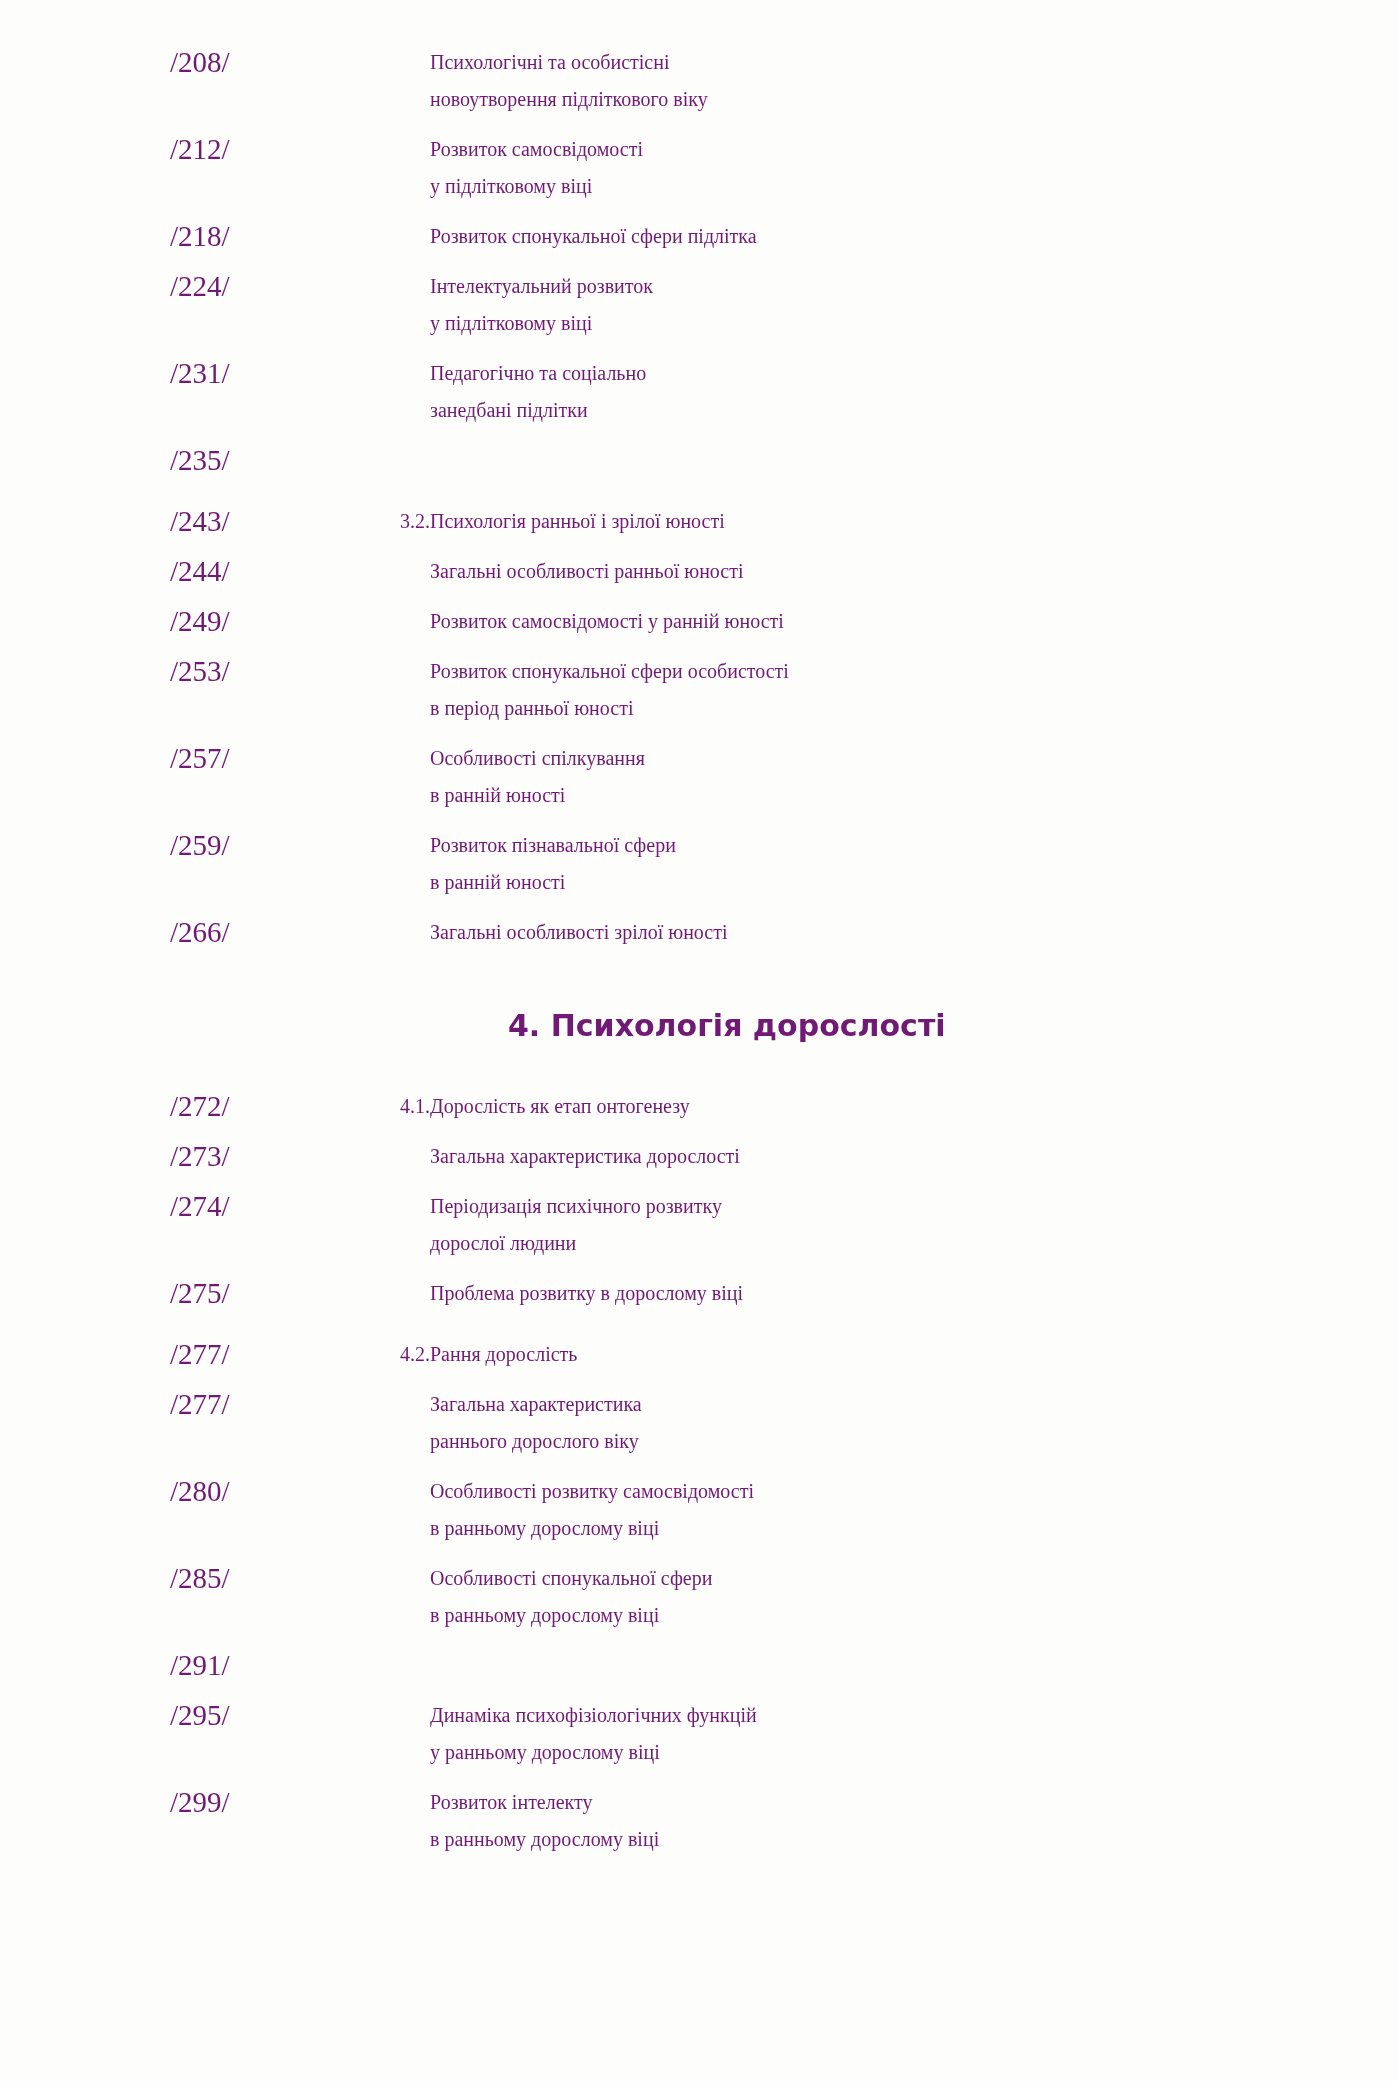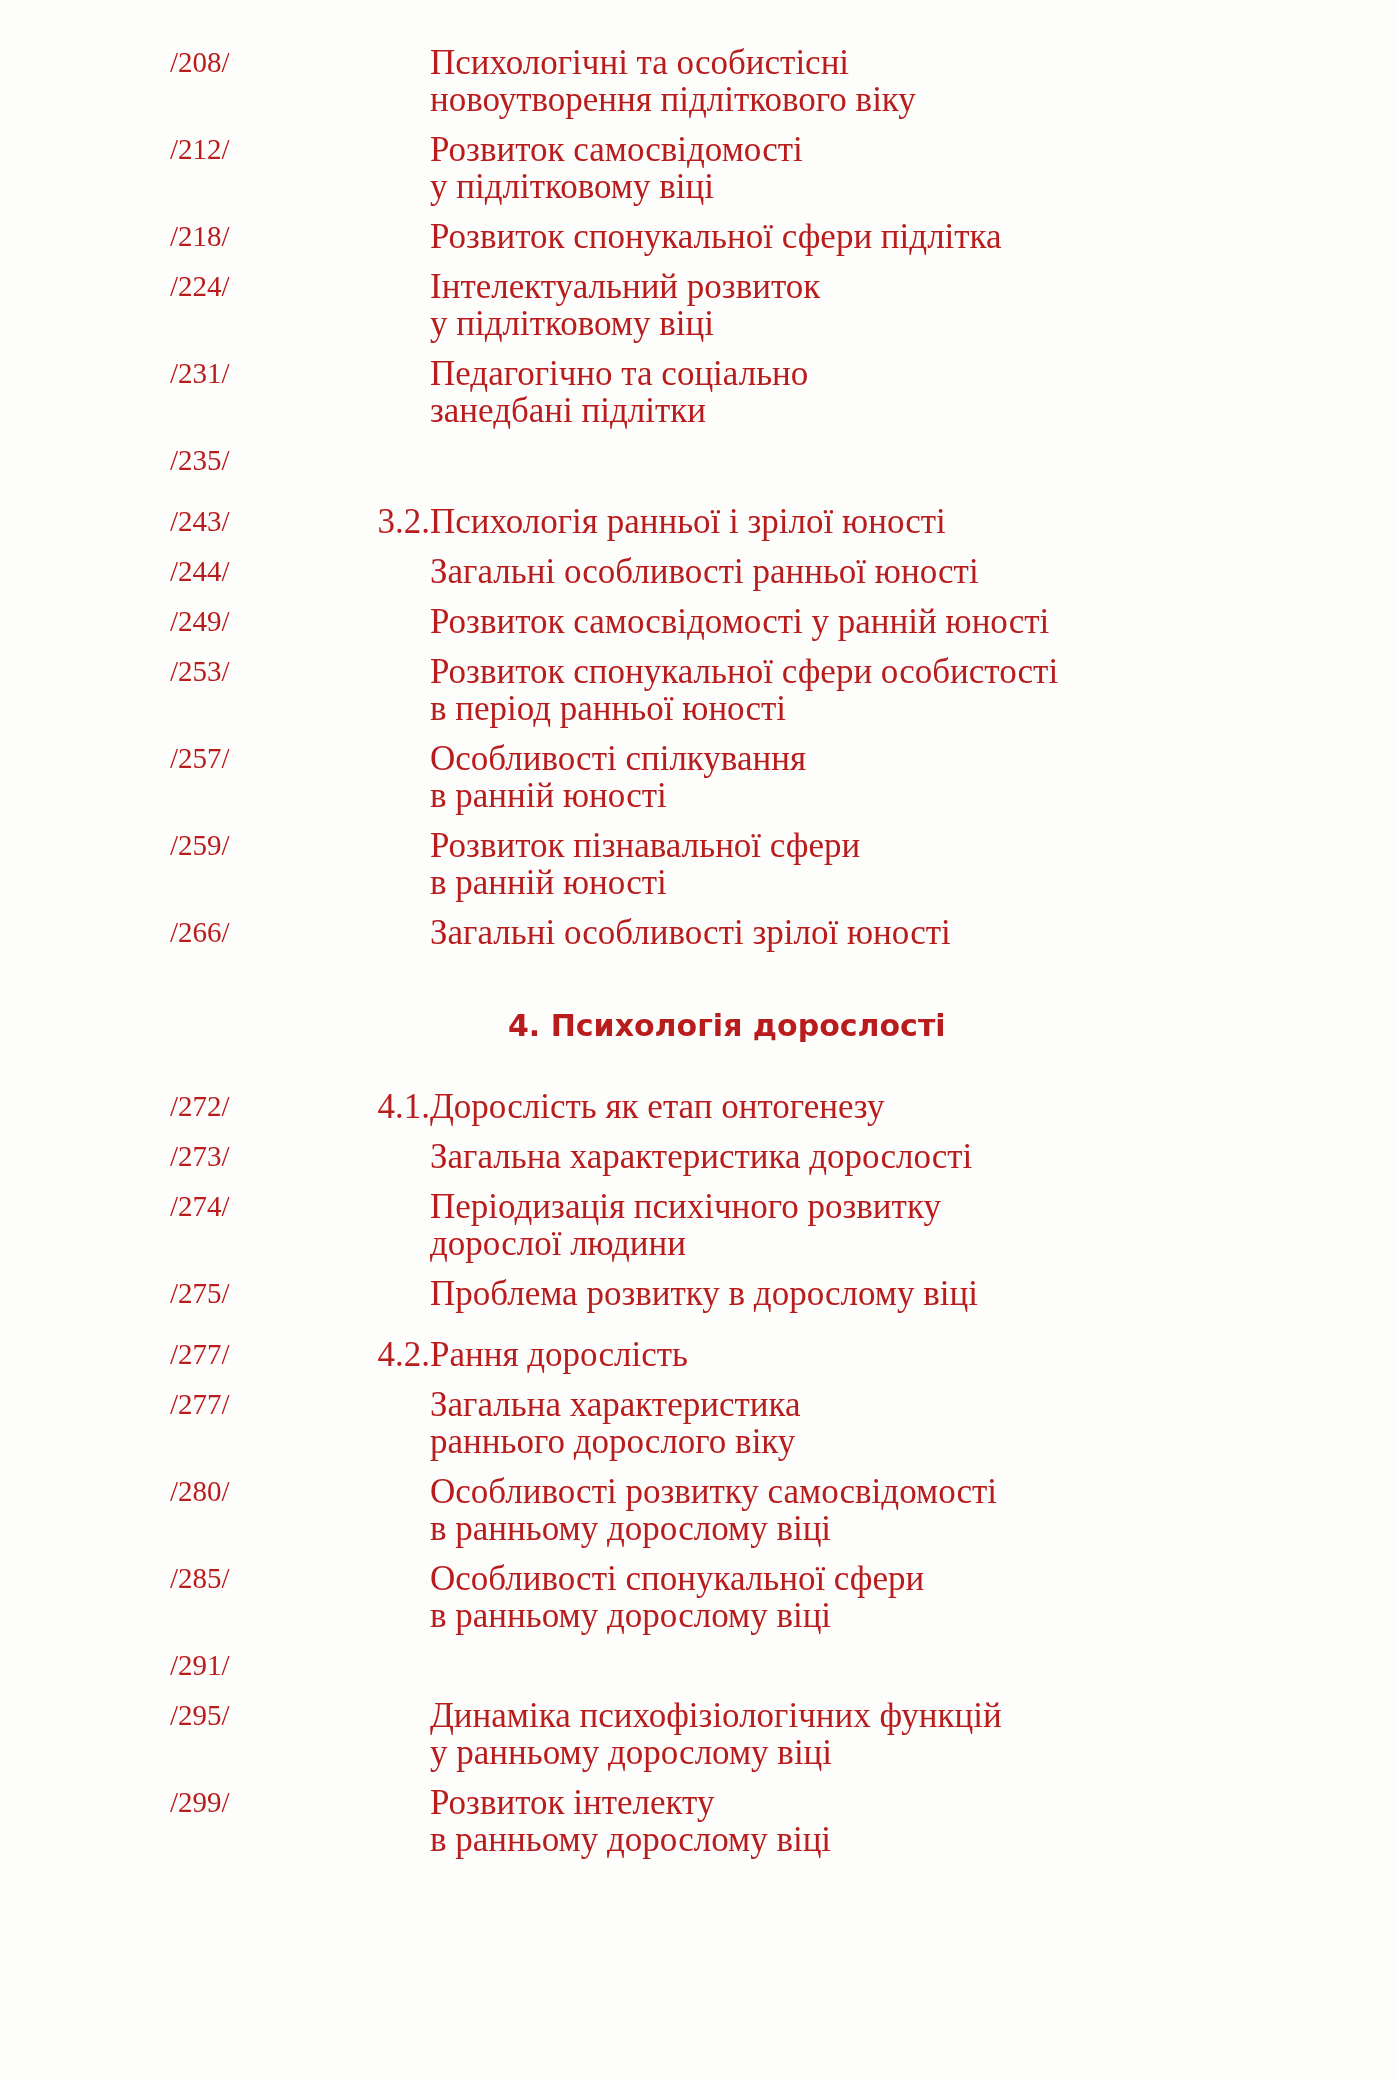--- a/index.html
+++ b/index.html
@@ -4,21 +4,21 @@
 <style>
   html, body { margin: 0; padding: 0; }
   body { background: #ffffff; }
 
   .page {
     position: relative;
     width: 1398px;
     height: 2081px;
     box-sizing: border-box;
     background: #fdfdfb;
-    color: #b91c1c;
+    color: #701a75;
     font-family: "Liberation Serif", serif;
     padding: 44px 18px 0 170px;
     overflow: hidden;
   }
 
   .toc { width: 100%; }
 
   .row {
     display: flex;
     align-items: flex-start;
@@ -30,21 +30,21 @@
   .row.has-prefix.after-header { margin-top: 12px; }
 
   .num {
     flex: 0 0 260px;
     font-size: 29px;
     line-height: 37px;
     white-space: nowrap;
   }
 
   .title {
-    font-size: 35px;
+    font-size: 20px;
     line-height: 37px;
   }
 
   .title .line { white-space: nowrap; }
 
   .prefix {
     display: inline-block;
     width: 80px;
     margin-left: -80px;
     text-align: right;

